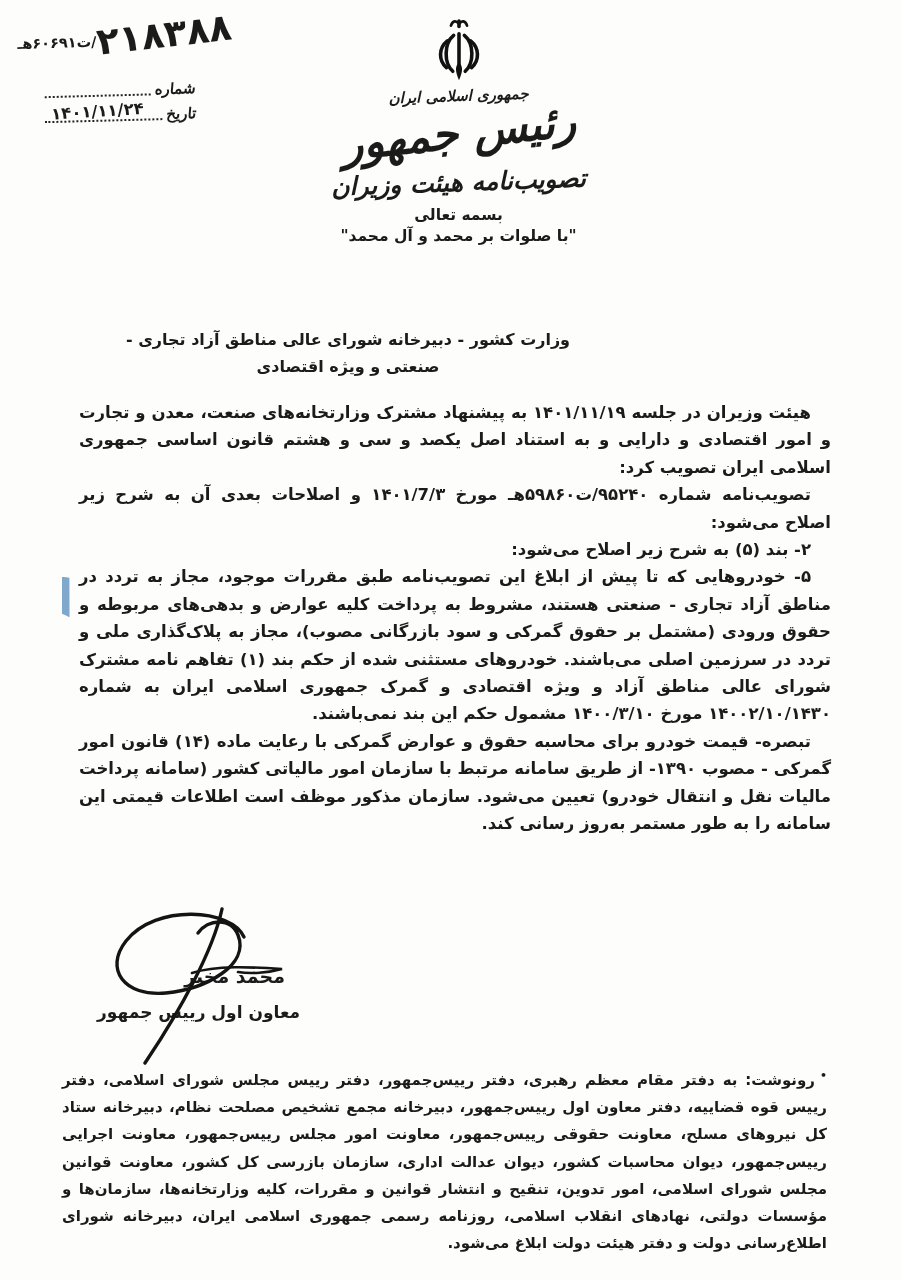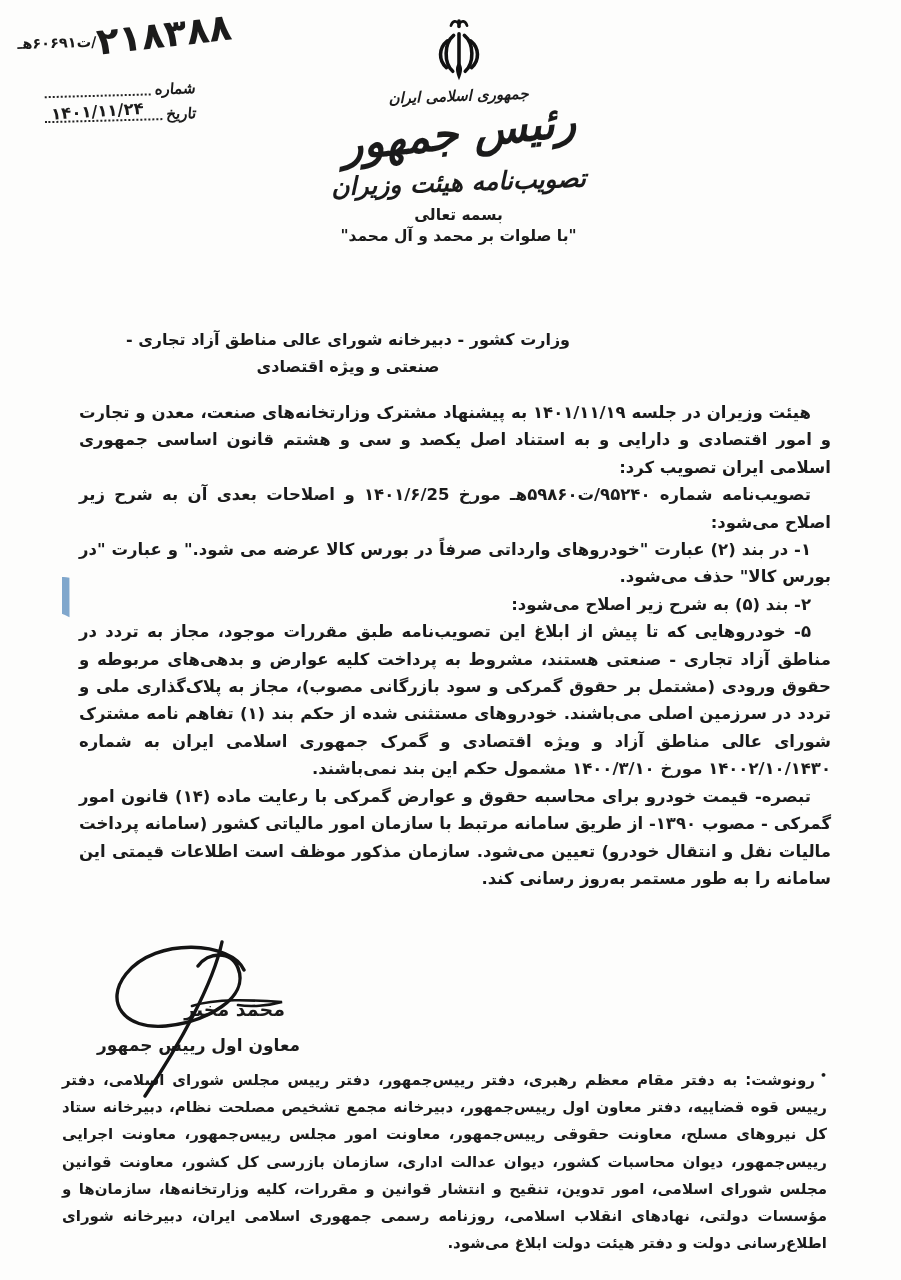--- a/index.html
+++ b/index.html
@@ -35,21 +35,21 @@
   .besmeh{font-size:15.5px;font-weight:bold;margin-top:9px;}
   .salawat{font-size:15.5px;font-weight:bold;margin-top:3px;}
   
   .recipients{position:absolute;top:326px;right:328px;width:450px;z-index:2;
     text-align:center;font-weight:bold;font-size:16px;line-height:27px;}
   
   .bodytext{position:absolute;top:399px;right:70px;width:752px;z-index:1;
     font-size:16.5px;font-weight:bold;line-height:27.4px;text-align:justify;}
   .bodytext p{margin:0;text-indent:20px;}
   
-  .sigblock{position:absolute;top:936px;left:100px;width:260px;height:165px;z-index:2;}
+  .sigblock{position:absolute;top:903px;left:100px;width:260px;height:165px;z-index:2;}
   .signame{position:absolute;top:62px;right:75px;font-size:19px;font-weight:bold;z-index:1;white-space:nowrap;}
   .sigtitle{position:absolute;top:99px;right:60px;font-size:17px;font-weight:bold;z-index:1;white-space:nowrap;}
   .sigsvg{position:absolute;top:0;left:0;z-index:2;pointer-events:none;}
   
   .ccblock{position:absolute;top:1062px;right:74px;width:765px;z-index:1;
     font-size:15px;font-weight:bold;line-height:27.2px;text-align:justify;}
   .ccblock p{margin:0;}
   .cc-bullet{font-size:11px;vertical-align:super;margin-left:5px;}
 </style>
 </head>
@@ -95,22 +95,21 @@
     <div class="besmeh">بسمه تعالی</div>
     <div class="salawat">"با صلوات بر محمد و آل محمد"</div>
   </div>
 
   <div class="recipients">
     <div>وزارت کشور - دبیرخانه شورای عالی مناطق آزاد تجاری - صنعتی و ویژه اقتصادی</div>
   </div>
 
   <div class="bodytext">
     <p>هیئت وزیران در جلسه ۱۴۰۱/۱۱/۱۹ به پیشنهاد مشترک وزارتخانه‌های صنعت، معدن و تجارت و امور اقتصادی و دارایی و به استناد اصل یکصد و سی و هشتم قانون اساسی جمهوری اسلامی ایران تصویب کرد:</p>
-    <p>تصویب‌نامه شماره ۹۵۲۴۰/ت۵۹۸۶۰هـ مورخ ۱۴۰۱/۶/25 و اصلاحات بعدی آن به شرح زیر اصلاح می‌شود:</p>
-    <p>۱- در بند (۲) عبارت "خودروهای وارداتی صرفاً در بورس کالا عرضه می شود." و عبارت "در بورس کالا" حذف می‌شود.</p>
+    <p>تصویب‌نامه شماره ۹۵۲۴۰/ت۵۹۸۶۰هـ مورخ ۱۴۰۱/7/۳ و اصلاحات بعدی آن به شرح زیر اصلاح می‌شود:</p>
     <p>۲- بند (۵) به شرح زیر اصلاح می‌شود:</p>
     <p>۵- خودروهایی که تا پیش از ابلاغ این تصویب‌نامه طبق مقررات موجود، مجاز به تردد در مناطق آزاد تجاری - صنعتی هستند، مشروط به پرداخت کلیه عوارض و بدهی‌های مربوطه و حقوق ورودی (مشتمل بر حقوق گمرکی و سود بازرگانی مصوب)، مجاز به پلاک‌گذاری ملی و تردد در سرزمین اصلی می‌باشند. خودروهای مستثنی شده از حکم بند (۱) تفاهم نامه مشترک شورای عالی مناطق آزاد و ویژه اقتصادی و گمرک جمهوری اسلامی ایران به شماره ۱۴۰۰۲/۱۰/۱۴۳۰ مورخ ۱۴۰۰/۳/۱۰ مشمول حکم این بند نمی‌باشند.</p>
     <p>تبصره- قیمت خودرو برای محاسبه حقوق و عوارض گمرکی با رعایت ماده (۱۴) قانون امور گمرکی - مصوب ۱۳۹۰- از طریق سامانه مرتبط با سازمان امور مالیاتی کشور (سامانه پرداخت مالیات نقل و انتقال خودرو) تعیین می‌شود. سازمان مذکور موظف است اطلاعات قیمتی این سامانه را به طور مستمر به‌روز رسانی کند.</p>
   </div>
 
   <div class="sigblock">
     <span class="signame">محمد مخبر</span>
     <span class="sigtitle">معاون اول رییس جمهور</span>
     <svg class="sigsvg" width="260" height="165" viewBox="0 0 260 165">
       <g stroke="#141414" fill="none" stroke-width="3.4" stroke-linecap="round">

